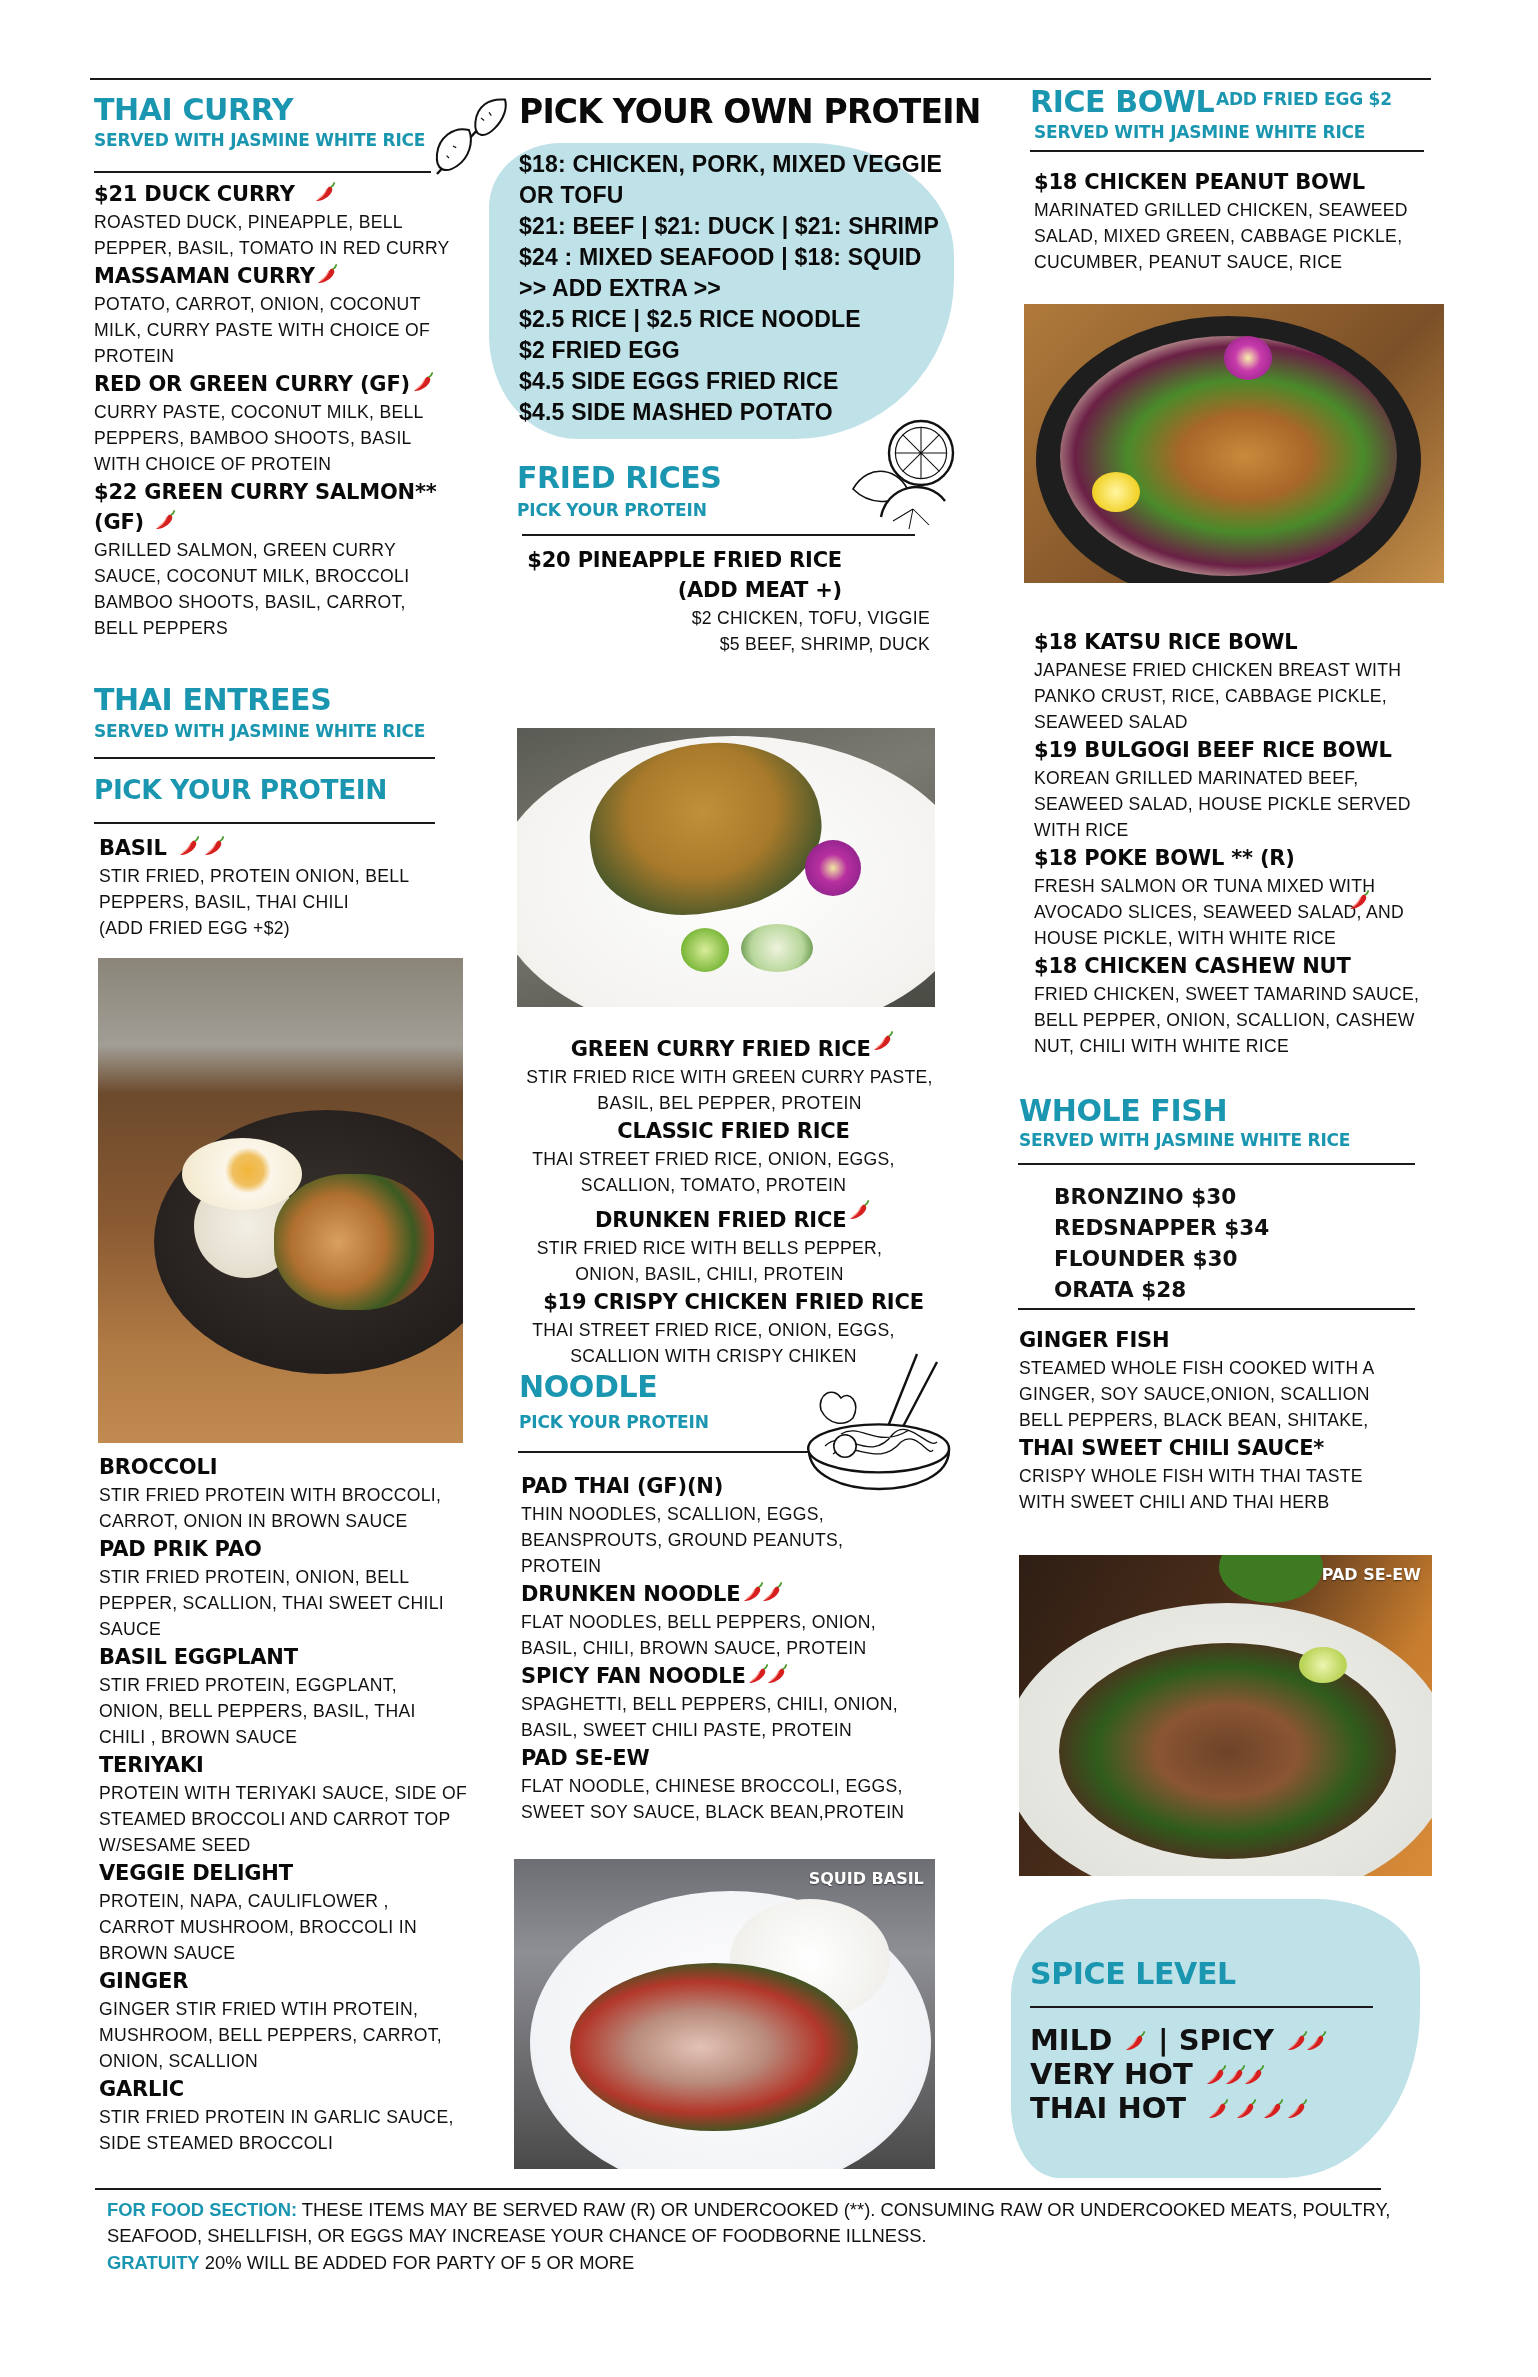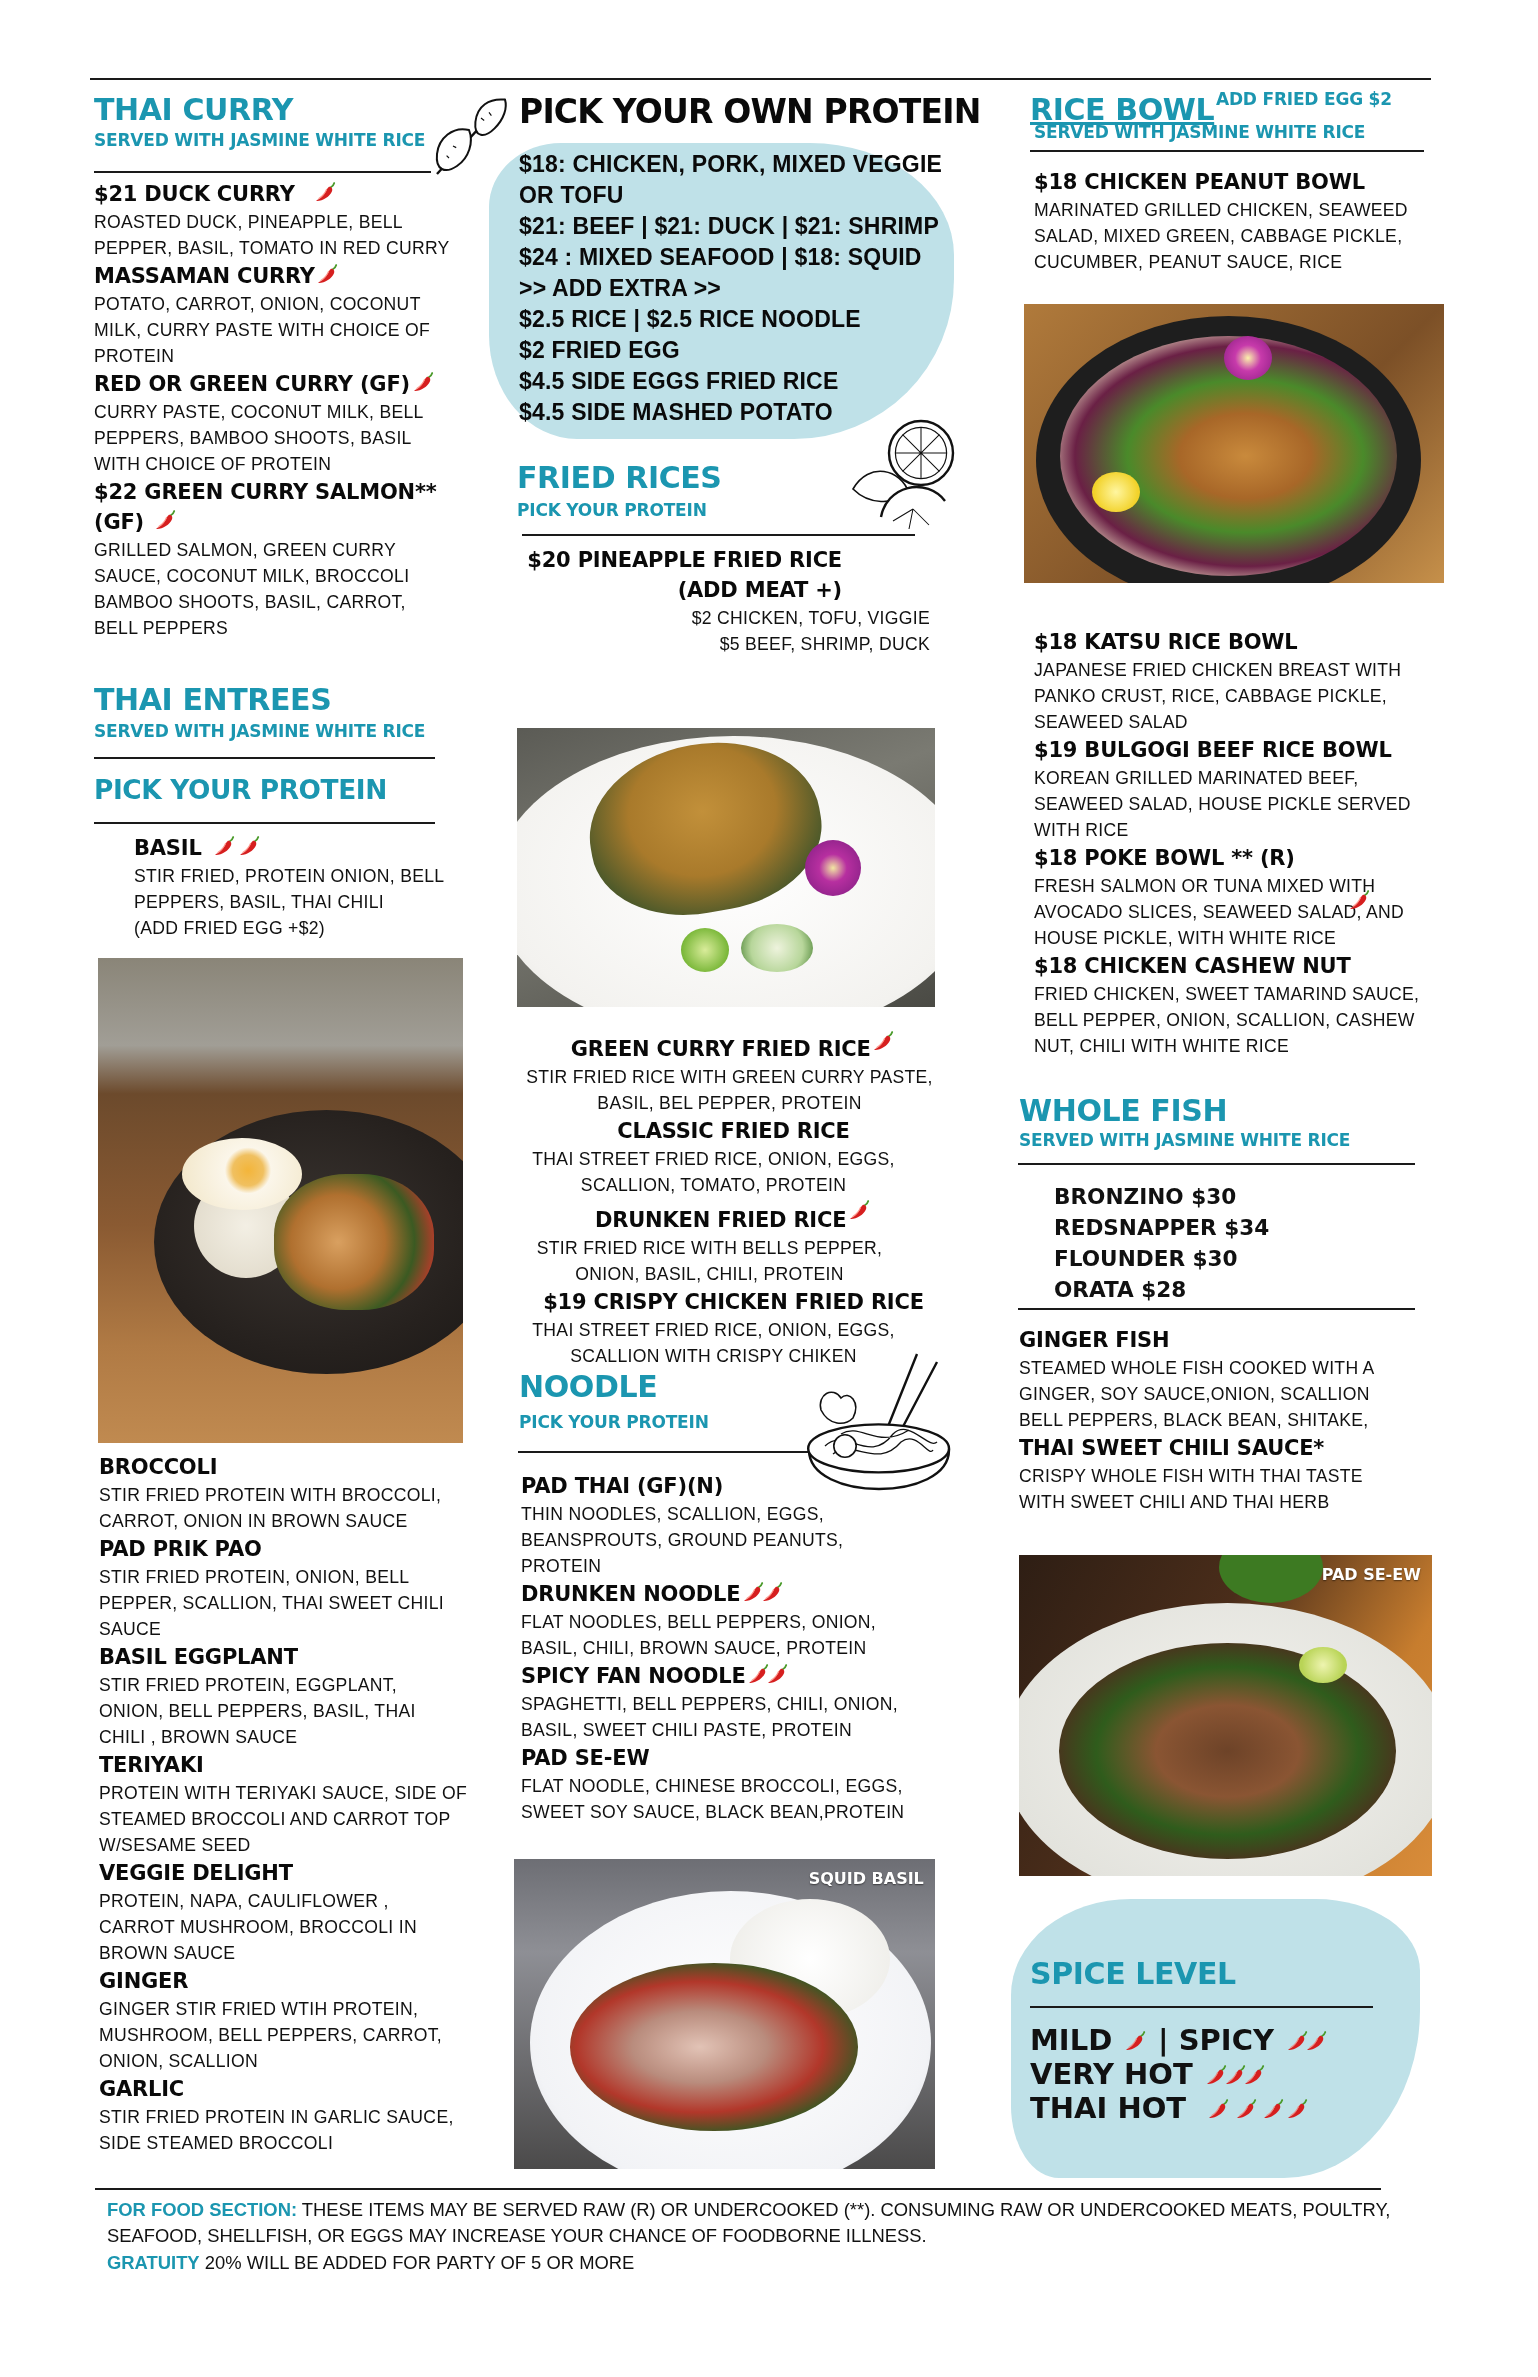--- a/index.html
+++ b/index.html
@@ -76,21 +76,21 @@
     <span class="item-desc" style="width:345px">GRILLED SALMON, GREEN CURRY SAUCE, COCONUT MILK, BROCCOLI BAMBOO SHOOTS, BASIL, CARROT, BELL PEPPERS</span>
   </div>
 </div>
 
 <div class="sec-title" style="left:94px; top:685px;">THAI ENTREES</div>
 <div class="sec-sub" style="left:94px; top:723px;">SERVED WITH JASMINE WHITE RICE</div>
 <div class="rule" style="left:94px; top:757px; width:341px; height:1.6px;"></div>
 <div class="sec-title" style="left:94px; top:777px; font-size:26.4px;">PICK YOUR PROTEIN</div>
 <div class="rule" style="left:94px; top:822px; width:341px; height:1.6px;"></div>
 
-<div class="col" style="left:99px; top:833px; width:353px;margin-left:35px;">
+<div class="col" style="left:99px; top:833px; width:353px;">
   <span class="item-name"><span>BASIL</span><span class="chili" style="margin-left:11.2px"><svg viewBox="0 0 30 30" width="24" height="24">
           <use href="#chili"></use>
         </svg></span><span class="chili"><svg viewBox="0 0 30 30" width="24" height="24">
           <use href="#chili"></use>
         </svg></span></span>
   <span class="item-desc" style="width:337px">STIR FRIED, PROTEIN ONION, BELL PEPPERS, BASIL, THAI CHILI</span>
   <span class="item-desc">(ADD FRIED EGG +$2)</span>
 </div>
 
 <div class="photo" style="left:98px; top:958px; width:365px; height:485px; background: linear-gradient(180deg,#8a8578 0%,#a19e96 18%,#6c4a2c 28%,#8a5a32 55%,#b07a44 80%,#c08a50 100%);">
@@ -235,21 +235,21 @@
   </div>
 </div>
 
 <div class="photo" style="left:514px; top:1859px; width:421px; height:310px; background: linear-gradient(180deg,#6d6e74 0%,#8e8f95 30%,#4b4a4a 100%);">
   <div class="abs" style="left:16px; top:32px; width:401px; height:304px; border-radius:50%; background: radial-gradient(ellipse at 50% 45%,#ffffff 0%,#f2f3f6 70%,#c9cbd0 100%);"></div>
   <div class="abs" style="left:216px; top:40px; width:160px; height:120px; border-radius:50%; background: radial-gradient(circle,#ffffff 0%,#ecebe6 100%);"></div>
   <div class="abs" style="left:56px; top:104px; width:288px; height:168px; border-radius:50%; background: radial-gradient(ellipse at 45% 50%,#e2c3b6 0%,#b98c7d 30%,#b2372a 55%,#2f5a22 75%,transparent 100%);"></div>
   <div class="photo-label">SQUID BASIL</div>
 </div>
 
-<div class="sec-title" style="left:1030px; top:95px;text-decoration:underline;">RICE BOWL</div>
+<div class="sec-title" style="left:1030px; top:87px;">RICE BOWL</div>
 <div class="sec-sub" style="left:1216px; top:91px;">ADD FRIED EGG $2</div>
 <div class="sec-sub" style="left:1034px; top:124px;">SERVED WITH JASMINE WHITE RICE</div>
 <div class="rule" style="left:1030px; top:150px; width:394px; height:1.6px;"></div>
 
 <div class="col" style="left:1034px; top:167px; width:401px;">
   <span class="item-name">$18 CHICKEN PEANUT BOWL</span>
   <span class="item-desc" style="width:393px">MARINATED GRILLED CHICKEN, SEAWEED SALAD, MIXED GREEN, CABBAGE PICKLE, CUCUMBER, PEANUT SAUCE, RICE</span>
 </div>
 
 <div class="photo" style="left:1024px; top:304px; width:420px; height:279px; background: linear-gradient(135deg,#b07a3b 0%,#7c5027 60%,#c6904a 100%);">

